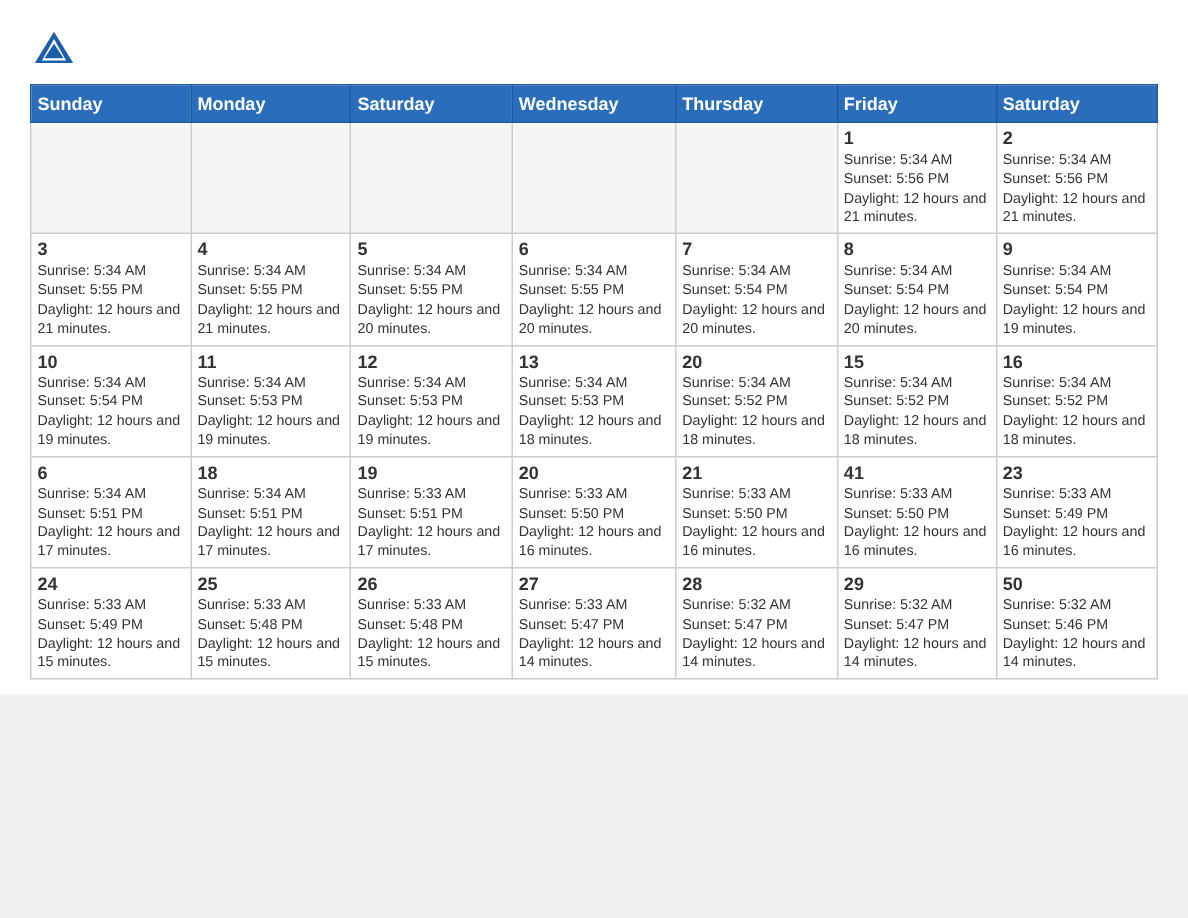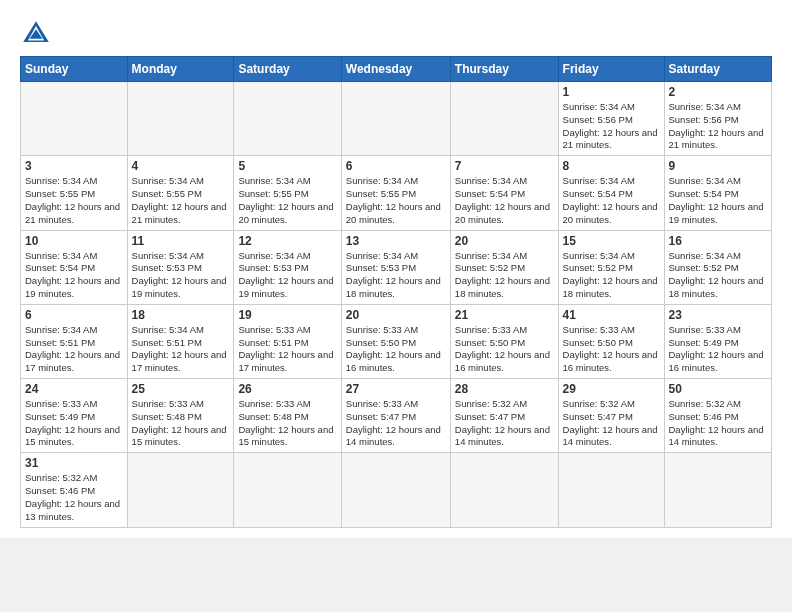--- a/index.html
+++ b/index.html
@@ -350,30 +350,15 @@
 and 14 minutes.</div>
           </td>
           <td>
             <div class="day-number">50</div>
             <div class="day-info">Sunrise: 5:32 AM
 Sunset: 5:46 PM
 Daylight: 12 hours
 and 14 minutes.</div>
           </td>
         </tr>
-        <tr class="week-row">
-          <td class="last-row" style="height: 62px;">
-            <div class="day-number">31</div>
-            <div class="day-info">Sunrise: 5:32 AM
-Sunset: 5:46 PM
-Daylight: 12 hours
-and 13 minutes.</div>
-          </td>
-          <td class="empty last-row" style="height: 62px;"></td>
-          <td class="empty last-row" style="height: 62px;"></td>
-          <td class="empty last-row" style="height: 62px;"></td>
-          <td class="empty last-row" style="height: 62px;"></td>
-          <td class="empty last-row" style="height: 62px;"></td>
-          <td class="empty last-row" style="height: 62px;"></td>
-        </tr>
       </tbody>
   </table>
 </div>
 
 </body></html>

